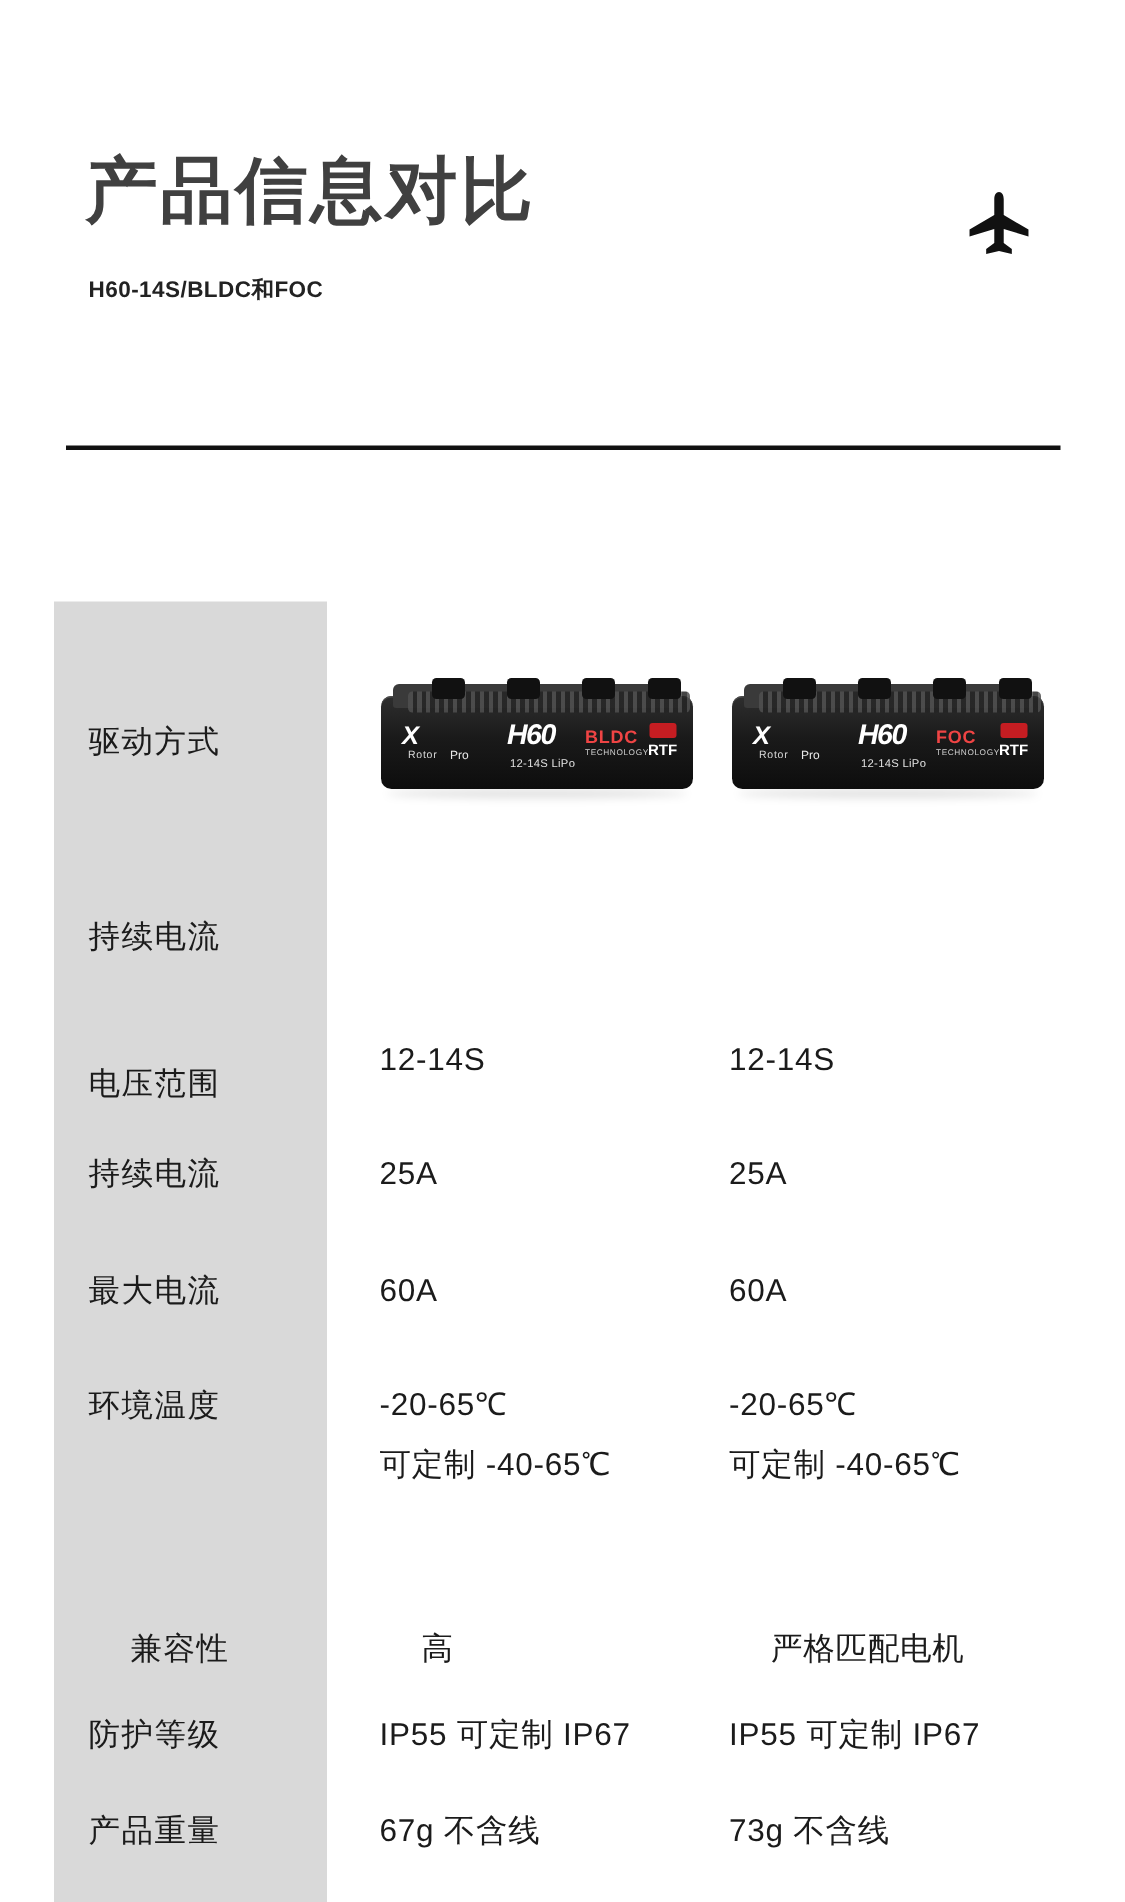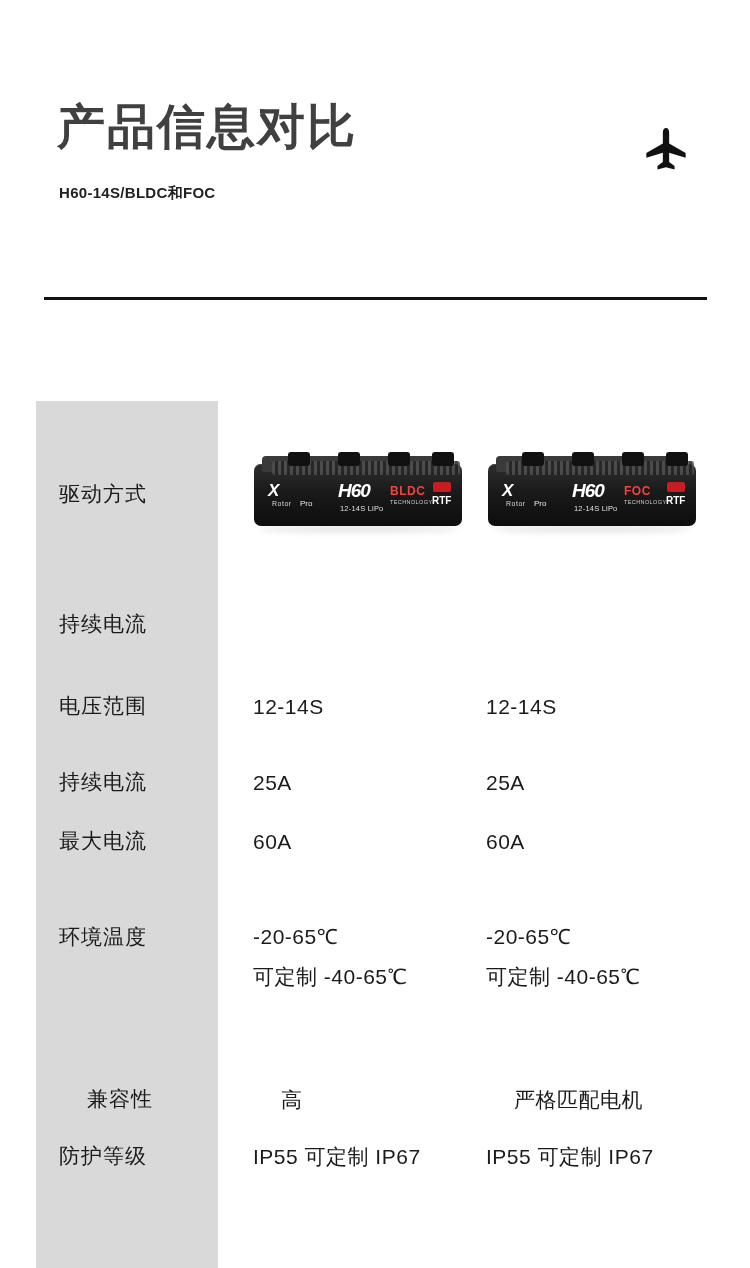--- a/index.html
+++ b/index.html
@@ -280,32 +280,32 @@
       <div class="badge"></div>
       <div class="rtf">RTF</div>
     </div>
   </div>
 
   <div class="row" style="top:195px;height:78px;">
     <div class="row-label" style="top:14px;">持续电流</div>
   </div>
 
   <div class="row" style="top:273px;height:72px;">
-    <div class="row-label" style="top:18px;text-align:center;">电压范围</div>
+    <div class="row-label" style="top:34px;text-align:center;">电压范围</div>
     <div class="cell col1" style="top:16px;">12-14S</div>
     <div class="cell col2" style="top:16px;">12-14S</div>
   </div>
 
   <div class="row" style="top:345px;height:78px;">
     <div class="row-label" style="top:22px;">持续电流</div>
     <div class="cell col1" style="top:20px;">25A</div>
     <div class="cell col2" style="top:20px;">25A</div>
   </div>
 
-  <div class="row" style="top:404px;height:78px;">
+  <div class="row" style="top:423px;height:78px;">
     <div class="row-label" style="top:22px;">最大电流</div>
     <div class="cell col1" style="top:20px;">60A</div>
     <div class="cell col2" style="top:20px;">60A</div>
   </div>
 
   <div class="row" style="top:501px;height:120px;">
     <div class="row-label" style="top:21px;">环境温度</div>
     <div class="cell col1" style="top:18px;">-20-65℃</div>
     <div class="cell col1" style="top:58px;">可定制 -40-65℃</div>
     <div class="cell col2" style="top:18px;">-20-65℃</div>
@@ -317,13 +317,18 @@
     <div class="cell col1" style="top:23px;">高</div>
     <div class="cell col2" style="top:23px;">严格匹配电机</div>
   </div>
 
   <div class="row" style="top:717px;height:78px;">
     <div class="row-label" style="top:24px;">防护等级</div>
     <div class="cell col1" style="top:22px;">IP55 可定制 IP67</div>
     <div class="cell col2" style="top:22px;">IP55 可定制 IP67</div>
   </div>
 
+  <div class="row" style="top:778px;height:89px;">
+    <div class="row-label" style="top:27px;">产品重量</div>
+    <div class="cell col1" style="top:25px;">67g 不含线</div>
+    <div class="cell col2" style="top:25px;">73g 不含线</div>
+  </div>
 </div>
 
 </body></html>

